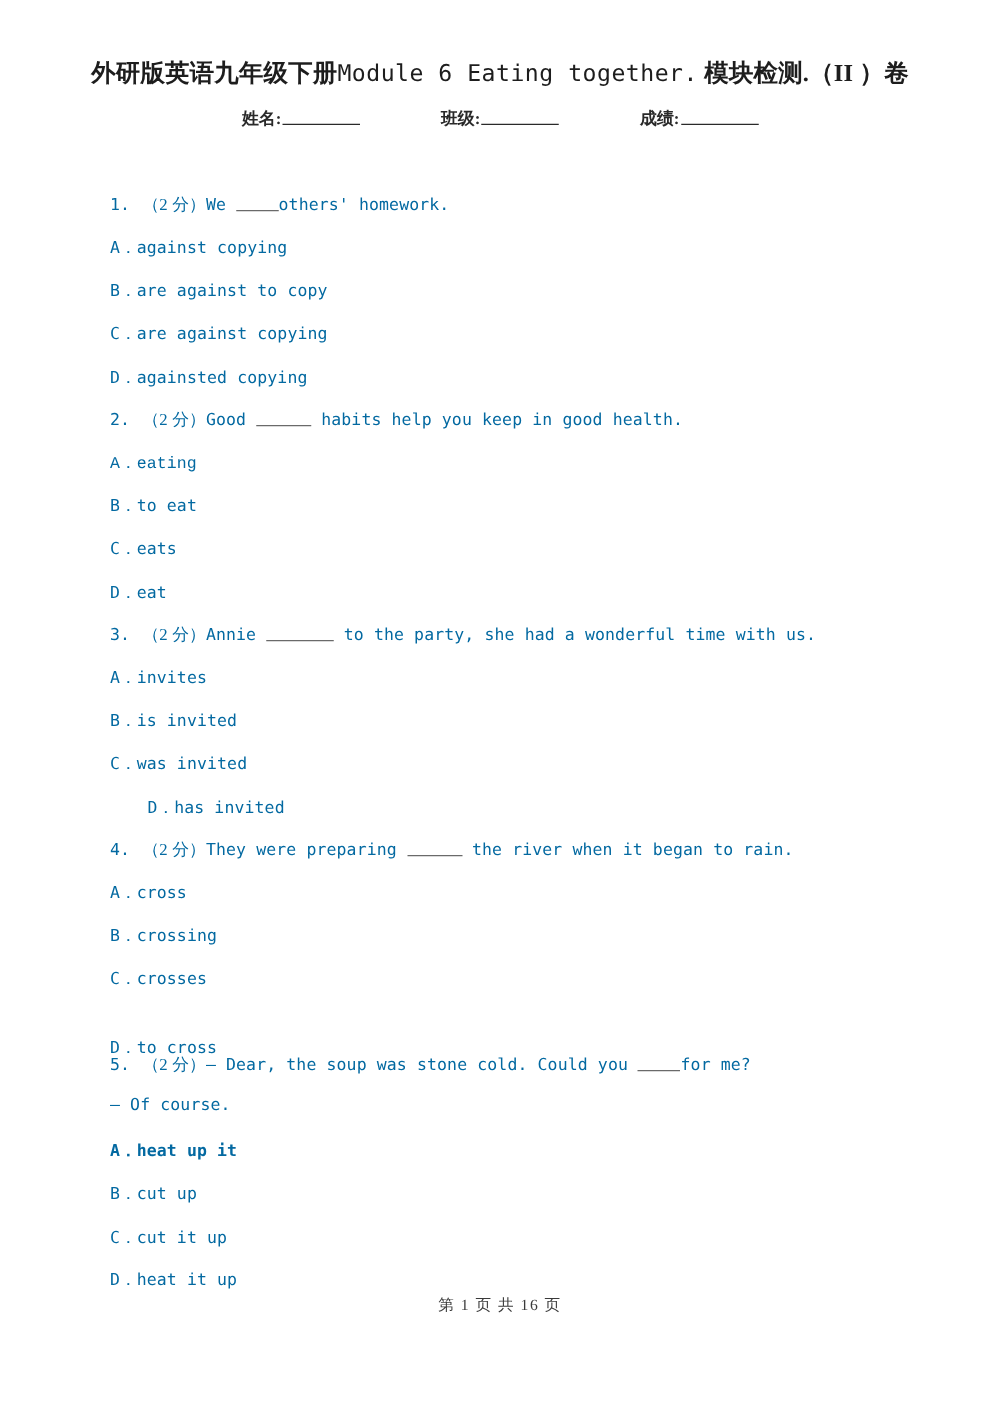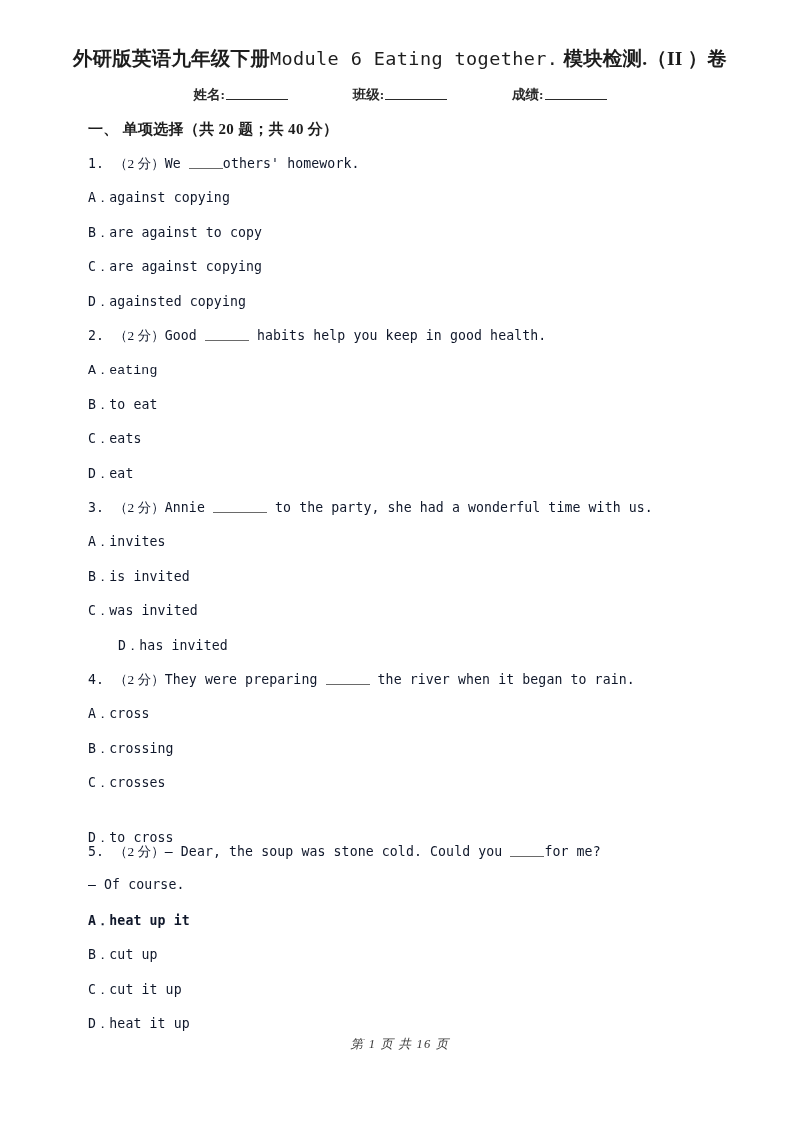--- a/index.html
+++ b/index.html
@@ -78,21 +78,21 @@
     white-space: nowrap;
     letter-spacing: 0.3px;
   }
 
   
   .line {
     position: absolute;
     left: 88px;
     font-size: 13.2px;
     white-space: nowrap;
-    color: #0f172a;
+    color: #0369a1;
     font-family: "DejaVu Sans Mono", "Liberation Mono", monospace;
     letter-spacing: 0.1px;
   }
   .line .cjk {
     font-family: "Liberation Serif", "DejaVu Serif", serif;
     font-size: 13.4px;
   }
   .qnum {
     display: inline-block;
     min-width: 26px;
@@ -112,42 +112,40 @@
     position: absolute;
     left: 0;
     top: 1036px;
     width: 800px;
     text-align: center;
     font-size: 12.5px;
     color: #3a3a3a;
     white-space: nowrap;
     letter-spacing: 1.2px;
     font-family: "Liberation Serif", "DejaVu Serif", serif;
-    font-style: italic;
   }
 </style>
 </head>
 <body>
 
 <div class="page">
 
   <div class="doc-title">
     <span>外研版英语九年级下册</span><span class="latin">Module 6 Eating together.</span>
     <span>模块检测.（II ）卷</span>
   </div>
 
   <div class="info-line">
     <span class="field"><span>姓名:</span><span class="blank"></span></span>
     <span class="gap"></span>
     <span class="field"><span>班级:</span><span class="blank"></span></span>
     <span class="gap"></span>
     <span class="field"><span>成绩:</span><span class="blank"></span></span>
   </div>
 
-  <div class="section-heading">一、 单项选择（共 20 题；共 40 分）</div>
 
   <div id="questions-root">
       <div class="line" style="top: 155px;"><span class="qnum">1.</span><span class="cjk">（2 分）</span><span>We </span><span class="blank-sm b4"></span><span>others' homework.</span></div>
       <div class="line" style="top: 189.4px;"><span>A．</span><span>against copying</span></div>
       <div class="line" style="top: 223.8px;"><span>B．</span><span>are against to copy</span></div>
       <div class="line" style="top: 258.2px;"><span>C．</span><span>are against copying</span></div>
       <div class="line" style="top: 292.6px;"><span>D．</span><span>againsted copying</span></div>
       <div class="line" style="top: 327px;"><span class="qnum">2.</span><span class="cjk">（2 分）</span><span>Good </span><span class="blank-sm b5"></span><span> habits help you keep in good health.</span></div>
       <div class="line" style="top: 361.4px; font-family: Liberation Mono, monospace;"><span>A．</span><span>eating</span></div>
       <div class="line" style="top: 395.8px;"><span>B．</span><span>to eat</span></div>

